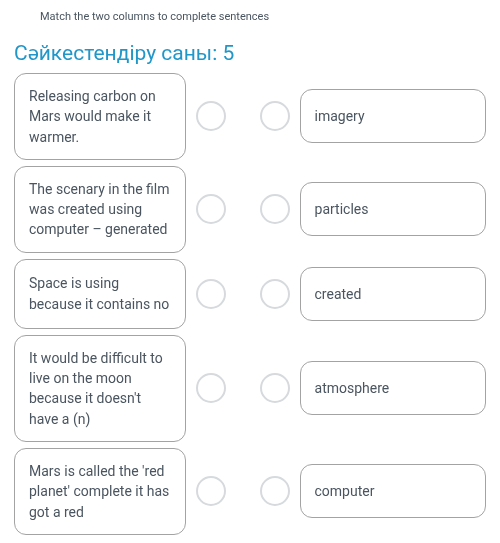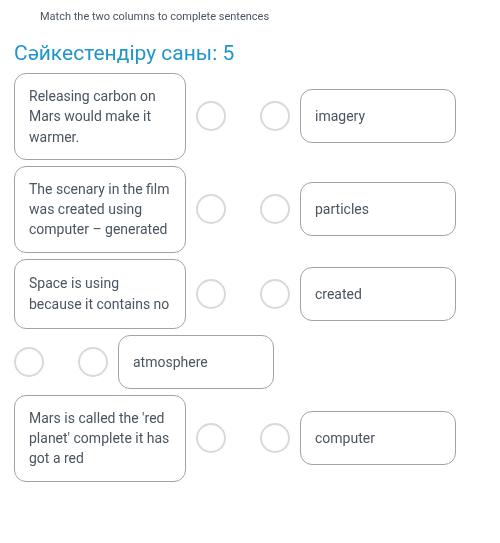--- a/index.html
+++ b/index.html
@@ -46,21 +46,21 @@
       line-height: 1.45;
       color: #4a5560;
       display: flex;
       align-items: center;
     }
     .left-card {
       width: 172px;
       min-height: 70px;
     }
     .right-card {
-      width: 156px;
+      width: 187px;
       min-height: 54px;
     }
     .connector {
       width: 30px;
       height: 30px;
       border: 2px solid #d6dadd;
       border-radius: 50%;
       background: #ffffff;
       flex-shrink: 0;
     }
@@ -107,20 +107,23 @@
     </div>
     <div class="connector"></div>
     <div class="connector-gap"></div>
     <div class="connector"></div>
     <div class="card right-card">
       <span>created</span>
     </div>
   </div>
 
   <div class="row">
+    <div class="card left-card">
+      <span>It would be difficult to live on the moon because it doesn't have a (n)</span>
+    </div>
     <div class="connector"></div>
     <div class="connector-gap"></div>
     <div class="connector"></div>
     <div class="card right-card">
       <span>atmosphere</span>
     </div>
   </div>
 
   <div class="row">
     <div class="card left-card">

